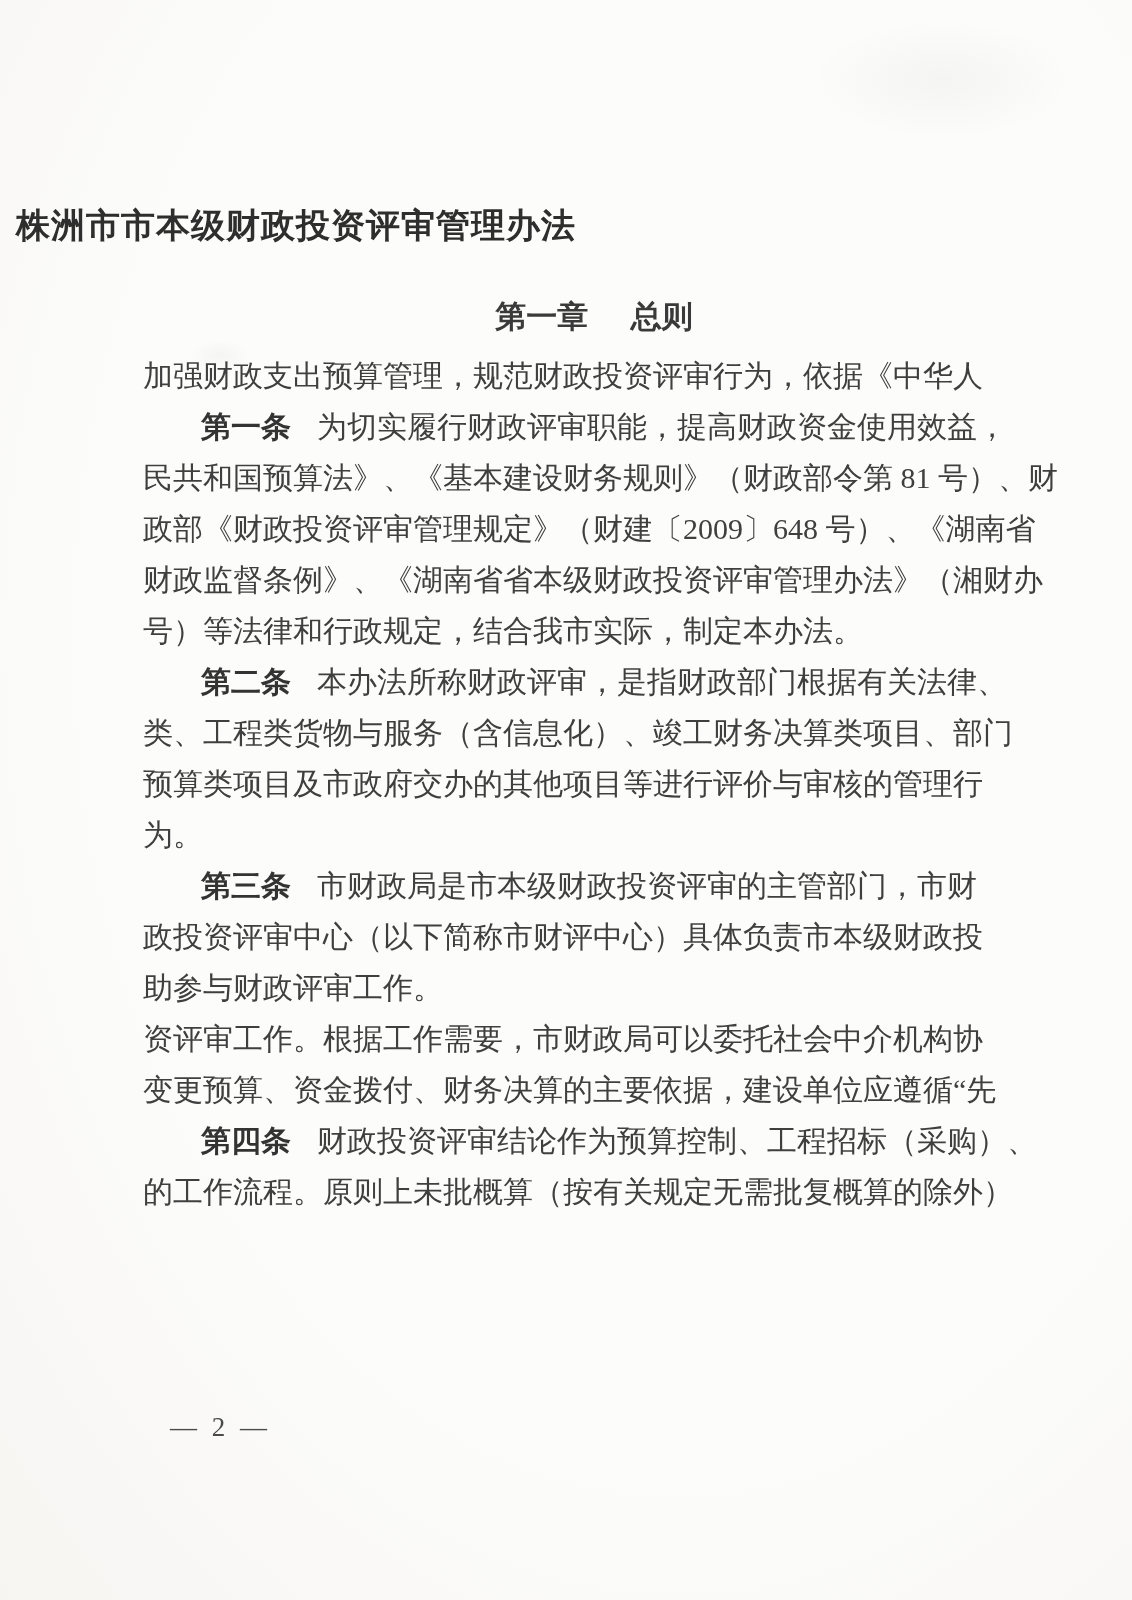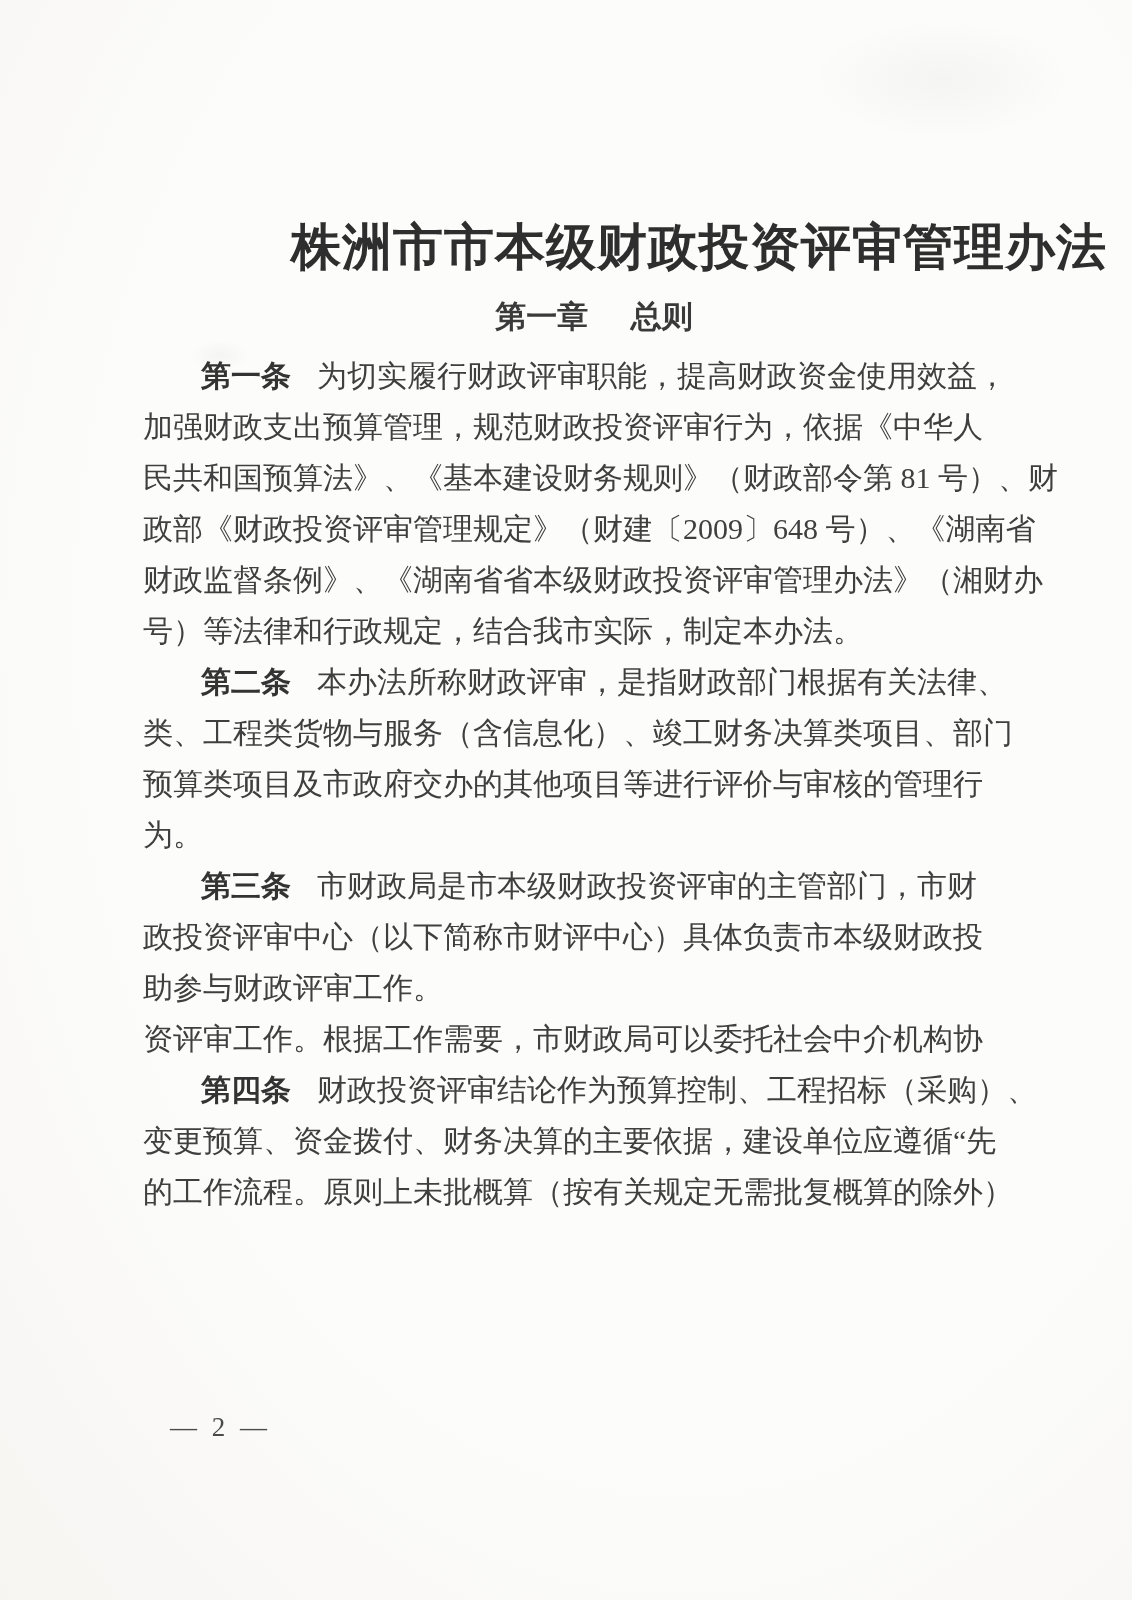--- a/index.html
+++ b/index.html
@@ -22,24 +22,24 @@
     position: absolute;
     border-radius: 50%;
     background: radial-gradient(ellipse, rgba(120,120,120,0.06), rgba(120,120,120,0) 70%);
     pointer-events: none;
   }
   .smudge-1 { top: 20px; right: 60px; width: 260px; height: 120px; }
   .smudge-2 { top: 340px; left: 190px; width: 60px; height: 30px; }
   .doc-title {
     position: absolute;
     top: 180px;
-    left: 7px;
+    left: 16px;
     width: 1100px;
-    text-align: right;
-    font-size: 50px;
+    text-align: left;
+    font-size: 34px;
     font-weight: bold;
     letter-spacing: 1px;
     color: #2e2e2e;
     font-family: "Liberation Serif", "DejaVu Serif", serif;
   }
   .chapter-heading {
     position: absolute;
     top: 296px;
     left: 0;
     width: 1132px;
@@ -93,33 +93,33 @@
   <div class="scan-smudge smudge-2"></div>
 
   <h1 class="doc-title">株洲市市本级财政投资评审管理办法</h1>
 
   <div class="chapter-heading">
     <span class="chapter-number">第一章</span>
     <span class="chapter-name">总则</span>
   </div>
 
   <div class="doc-body" id="doc-body">
+      <div class="body-line"><span class="line-text">加强财政支出预算管理，规范财政投资评审行为，依据《中华人</span></div>
       <div class="body-line indent"><span class="article-label">第一条</span><span class="line-text">为切实履行财政评审职能，提高财政资金使用效益，</span></div>
-      <div class="body-line"><span class="line-text">加强财政支出预算管理，规范财政投资评审行为，依据《中华人</span></div>
       <div class="body-line"><span class="line-text">民共和国预算法》、《基本建设财务规则》（财政部令第 81 号）、财</span></div>
       <div class="body-line"><span class="line-text">政部《财政投资评审管理规定》（财建〔2009〕648 号）、《湖南省</span></div>
       <div class="body-line"><span class="line-text">财政监督条例》、《湖南省省本级财政投资评审管理办法》（湘财办</span></div>
       <div class="body-line"><span class="line-text">号）等法律和行政规定，结合我市实际，制定本办法。</span></div>
       <div class="body-line indent"><span class="article-label">第二条</span><span class="line-text">本办法所称财政评审，是指财政部门根据有关法律、</span></div>
       <div class="body-line"><span class="line-text">类、工程类货物与服务（含信息化）、竣工财务决算类项目、部门</span></div>
       <div class="body-line"><span class="line-text">预算类项目及市政府交办的其他项目等进行评价与审核的管理行</span></div>
       <div class="body-line"><span class="line-text">为。</span></div>
       <div class="body-line indent"><span class="article-label">第三条</span><span class="line-text">市财政局是市本级财政投资评审的主管部门，市财</span></div>
       <div class="body-line"><span class="line-text">政投资评审中心（以下简称市财评中心）具体负责市本级财政投</span></div>
       <div class="body-line"><span class="line-text">助参与财政评审工作。</span></div>
       <div class="body-line"><span class="line-text">资评审工作。根据工作需要，市财政局可以委托社会中介机构协</span></div>
+      <div class="body-line"><span class="line-text">变更预算、资金拨付、财务决算的主要依据，建设单位应遵循“先</span></div>
       <div class="body-line indent"><span class="article-label">第四条</span><span class="line-text">财政投资评审结论作为预算控制、工程招标（采购）、</span></div>
-      <div class="body-line"><span class="line-text">变更预算、资金拨付、财务决算的主要依据，建设单位应遵循“先</span></div>
       <div class="body-line"><span class="line-text">的工作流程。原则上未批概算（按有关规定无需批复概算的除外）</span></div>
     </div>
 
   <div class="page-number">— 2 —</div>
 </div>
 
 </body></html>

